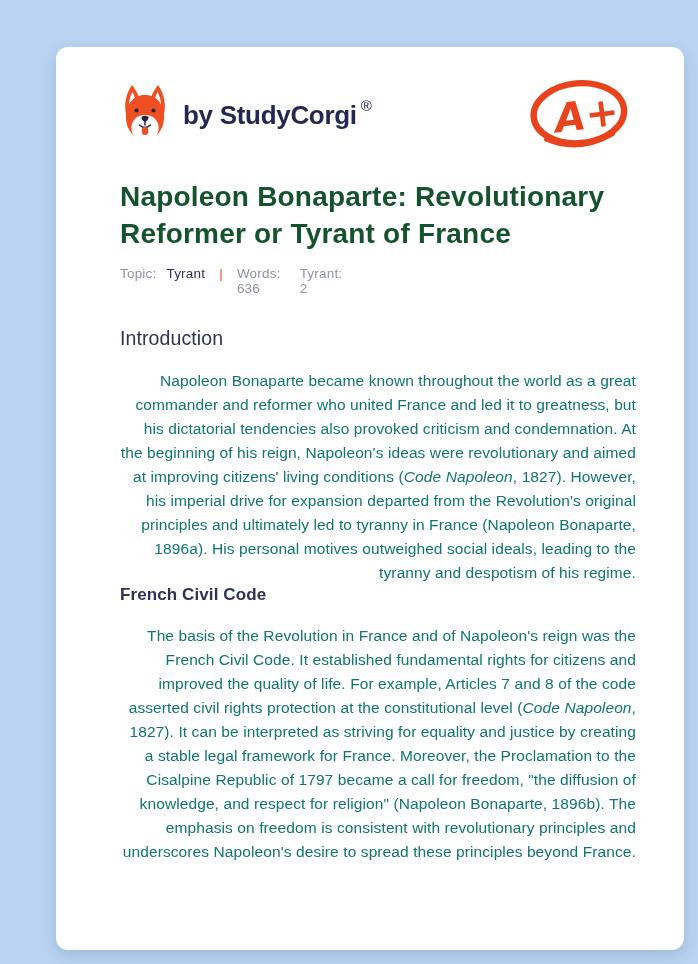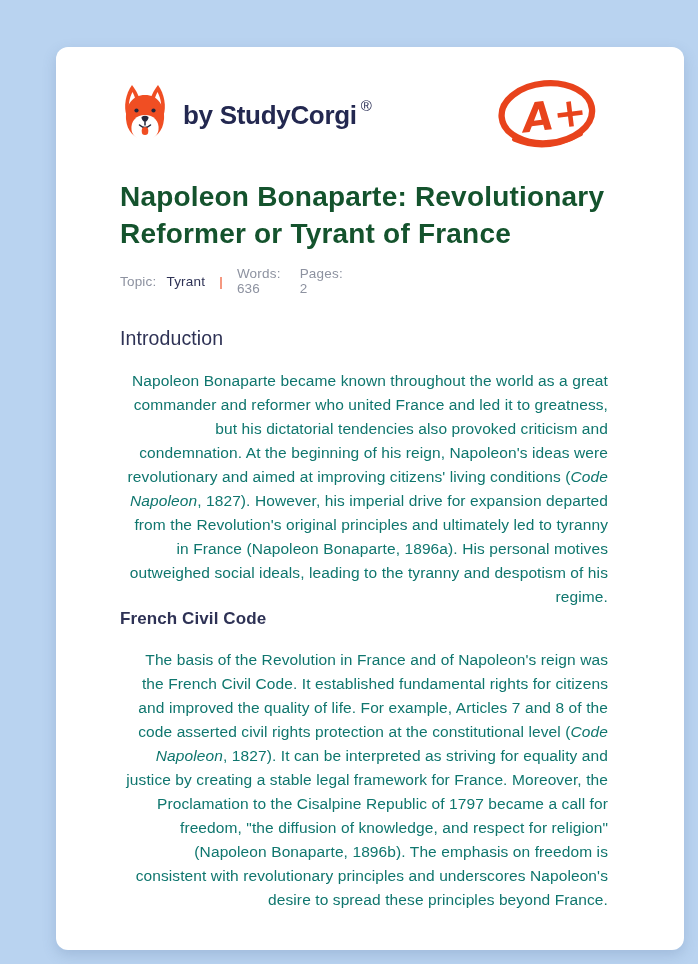--- a/index.html
+++ b/index.html
@@ -11,21 +11,21 @@
   }
   .card {
     position: absolute;
     left: 56px; top: 47px;
     width: 628px; height: 903px;
     background: #ffffff;
     border-radius: 12px;
     box-shadow: 0 5px 14px rgba(70, 95, 140, 0.22);
   }
   .content {
-    padding: 29px 76px 0 64px;
+    padding: 29px 44px 0 64px;
   }
   
   .hdr {
     display: flex;
     align-items: center;
     justify-content: space-between;
     padding-right: 8px;
   }
   .brand { display: flex; align-items: center; }
   .brand svg.corgi { width: 50px; height: 62px; display: block; }
@@ -55,21 +55,21 @@
     letter-spacing: 0.2px;
     color: #14532d;
     max-width: 520px;
   }
   .meta {
     margin-top: 14px;
     font-size: 13.5px;
     letter-spacing: 0.2px;
     color: #8d92a0;
     display: flex;
-    align-items: center;
+    align-items: flex-start;
   }
   .meta .topic-link {
     color: #2e3255;
     margin-left: 5px;
     text-decoration: none;
     cursor: pointer;
   }
   .meta .sep { color: #ee4a1f; margin: 0 14px; }
   .meta .lbl { margin-right: 5px; }
   .meta .grp { margin-right: 14px; display: inline-flex; flex-direction: column; }
@@ -138,21 +138,21 @@
 
     <div class="meta">
       <span class="lbl">Topic:</span>
       <a class="topic-link">Tyrant</a>
       <span class="sep">|</span>
       <span class="grp">
         <span class="lbl">Words:</span>
         <span>636</span>
       </span>
       <span class="grp">
-        <span class="lbl">Pages:</span>
+        <span class="lbl">Tyrant:</span>
         <span>2</span>
       </span>
     </div>
 
     <h2 class="section-h">Introduction</h2>
     <p class="body-p"><span>Napoleon Bonaparte became known throughout the world as a great commander and reformer who united France and led it to greatness, but his dictatorial tendencies also provoked criticism and condemnation. At the beginning of his reign, Napoleon's ideas were revolutionary and aimed at improving citizens' living conditions (</span><em>Code Napoleon</em><span>, 1827). However, his imperial drive for expansion departed from the Revolution's original principles and ultimately led to tyranny in France (Napoleon Bonaparte, 1896a). His personal motives outweighed social ideals, leading to the tyranny and despotism of his regime.</span></p>
 
     <h3 class="sub-h">French Civil Code</h3>
     <p class="body-p"><span>The basis of the Revolution in France and of Napoleon's reign was the French Civil Code. It established fundamental rights for citizens and improved the quality of life. For example, Articles 7 and 8 of the code asserted civil rights protection at the constitutional level (</span><em>Code Napoleon</em><span>, 1827). It can be interpreted as striving for equality and justice by creating a stable legal framework for France. Moreover, the Proclamation to the Cisalpine Republic of 1797 became a call for freedom, "the diffusion of knowledge, and respect for religion" (Napoleon Bonaparte, 1896b). The emphasis on freedom is consistent with revolutionary principles and underscores Napoleon's desire to spread these principles beyond France.</span></p>
 

